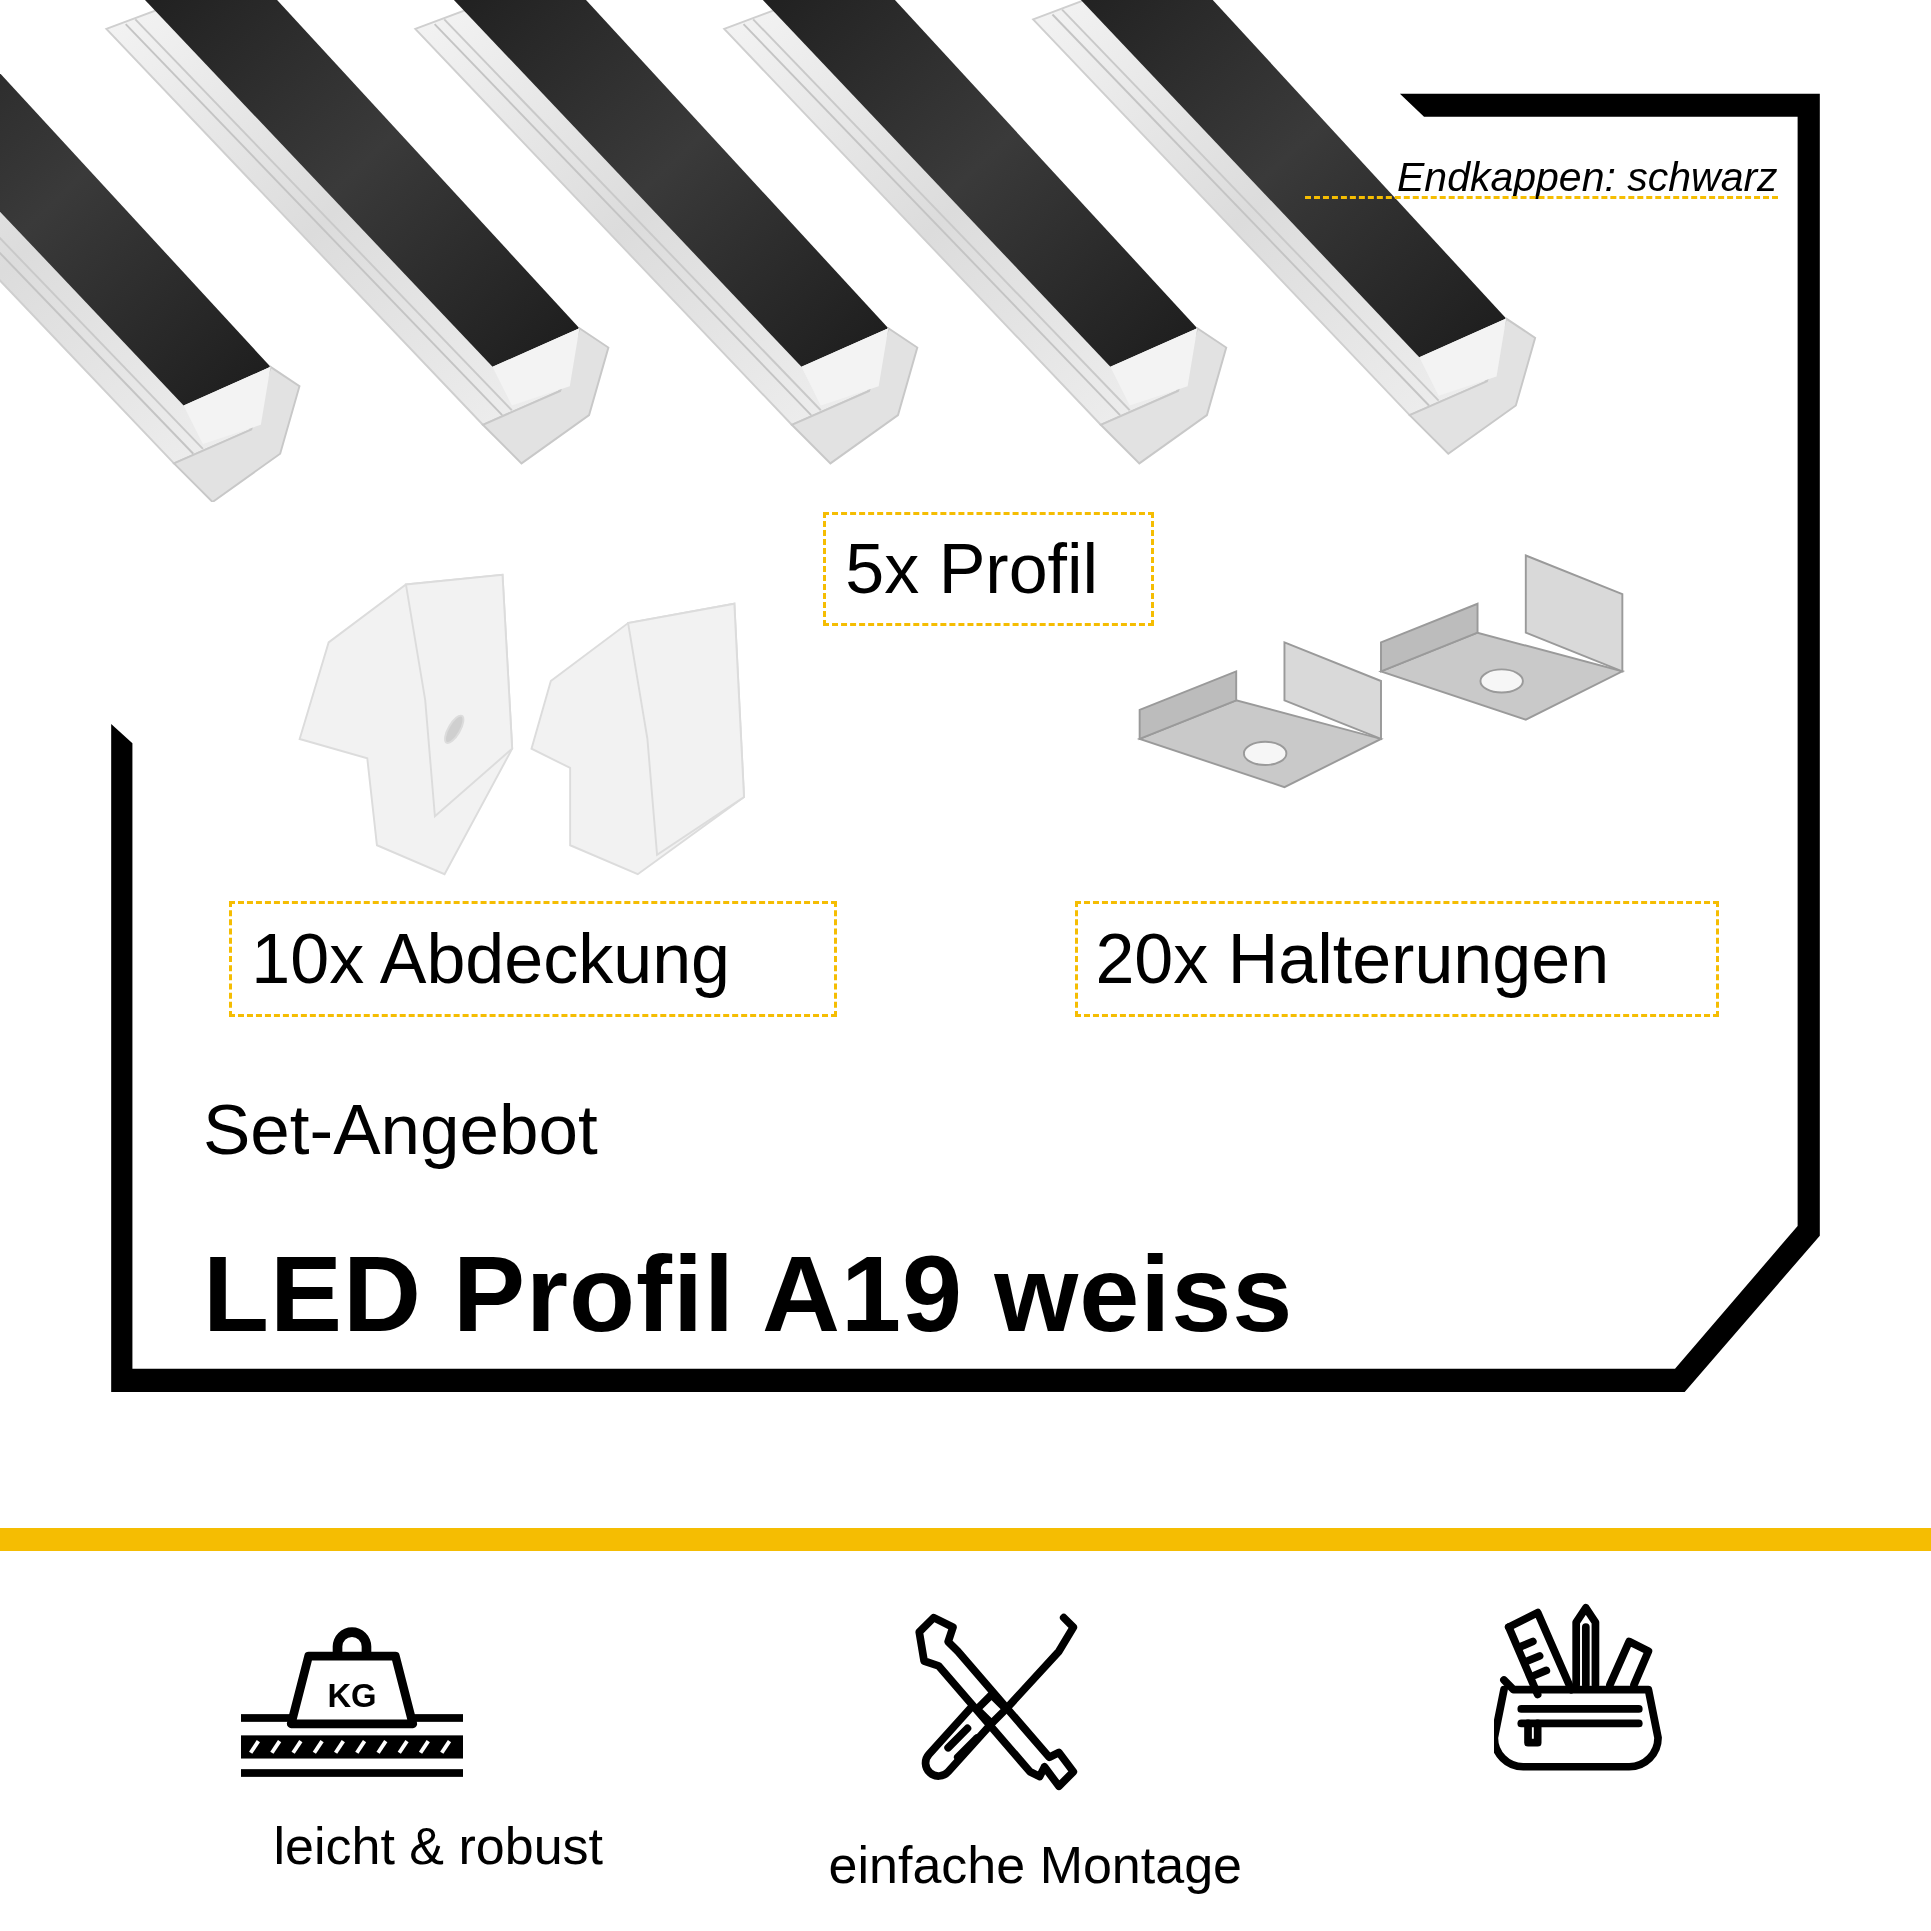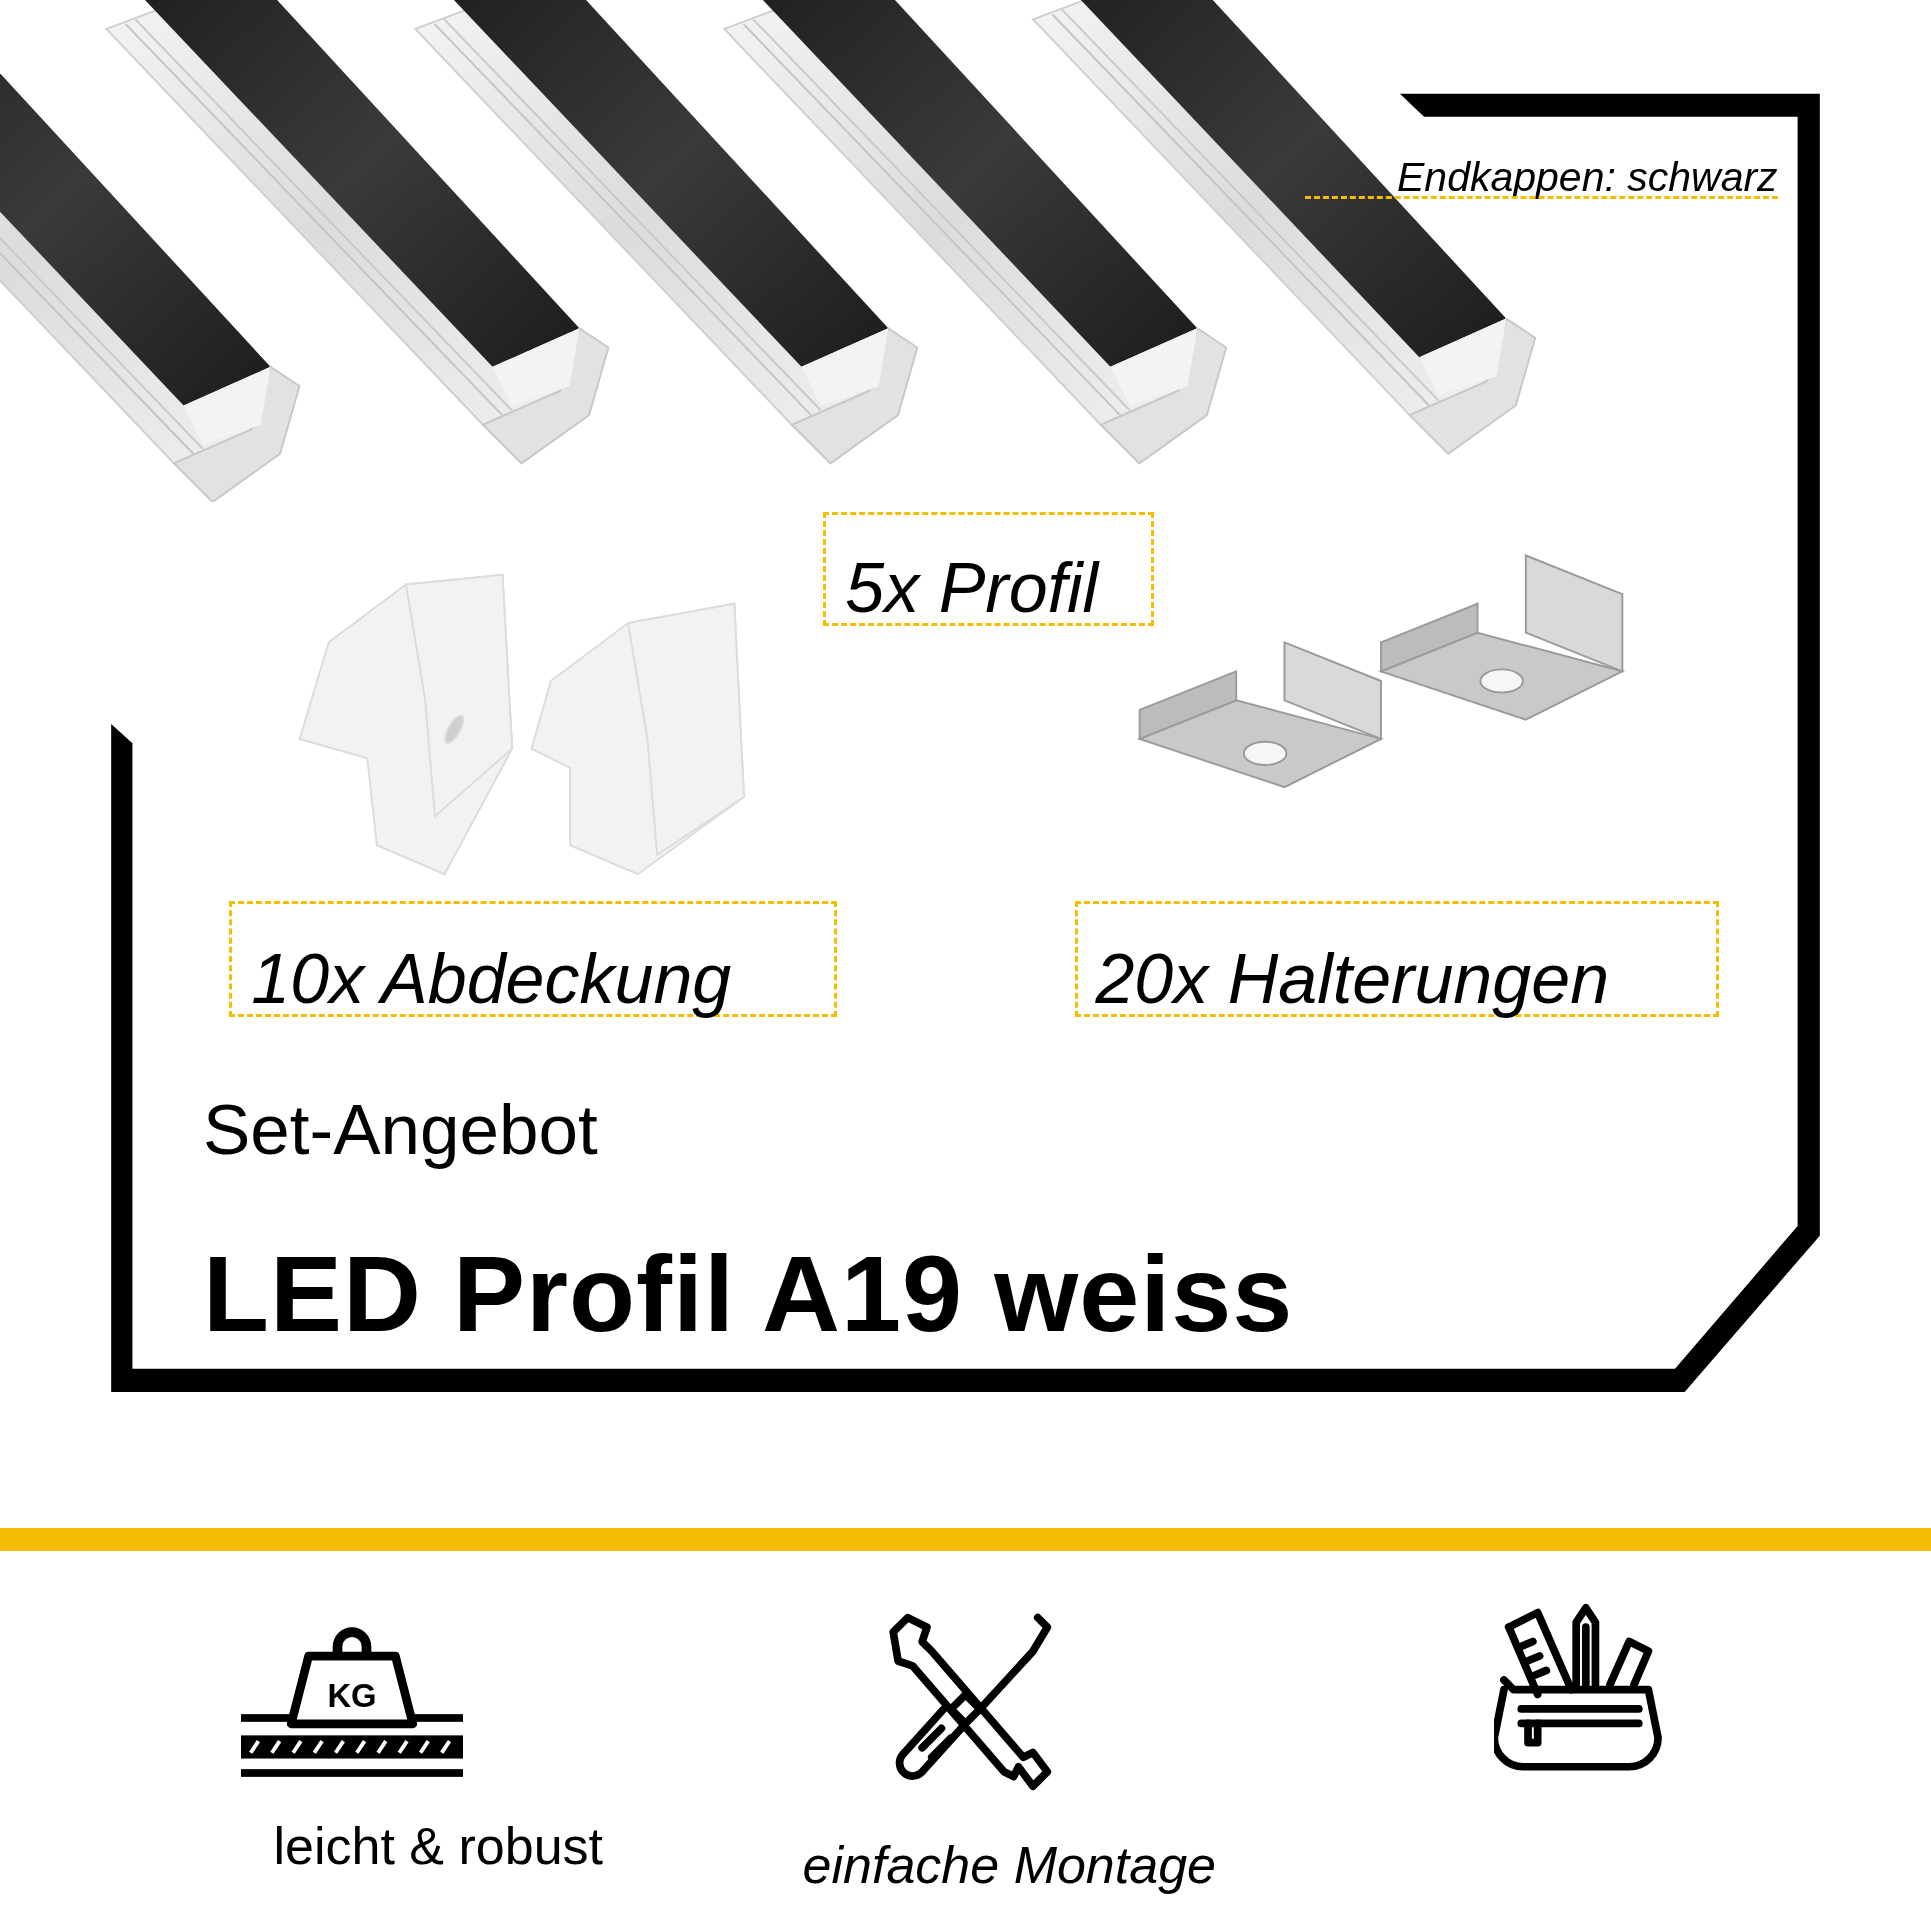--- a/index.html
+++ b/index.html
@@ -1,20 +1,20 @@
 <!DOCTYPE html>
 <html><head>
 <meta charset="utf-8">
 <style>
   html, body { margin:0; padding:0; background:#ffffff; }
   body { width:1931px; height:1931px; position:relative; overflow:hidden; font-family:"Liberation Sans", sans-serif; color:#000; }
   .abs { position:absolute; }
   #frame-svg { position:absolute; left:0; top:0; width:1931px; height:1448px; }
   #profiles-svg { position:absolute; left:0; top:0; width:1545px; height:502px; }
-  .dash-box { position:absolute; border:3.9px dashed #f5bd02; box-sizing:border-box; display:flex; align-items:flex-end;font-style:italic; }
+  .dash-box { position:absolute; border:3.9px dashed #f5bd02; box-sizing:border-box; display:flex; align-items:center; }
   .dash-box span { font-size:70px; line-height:1; white-space:nowrap; }
   #cover-note { position:absolute; left:1397px; top:154px; font-size:41px; font-style:italic; white-space:nowrap; }
   #cover-line { position:absolute; left:1305px; top:196px; width:473px; border-top:3.9px dashed #f5bd02; }
   #subtitle { position:absolute; left:203px; top:1079px; font-size:71px; white-space:nowrap;margin-top:10px; }
   #title { position:absolute; left:203px; top:1231px; font-size:108px; font-weight:bold; white-space:nowrap; letter-spacing:1px; }
   #band { position:absolute; left:0; top:1528px; width:1931px; height:23px; }
   .feature { position:absolute; top:1603px; width:502px; text-align:right; }
   .feature svg { display:block; margin:0 auto; }
   .feature .lbl { display:block; margin-top:39px; font-size:52px; white-space:nowrap; }
 </style>
@@ -114,21 +114,21 @@
       <line x1="142" y1="155" x2="150" y2="143"></line>
         <line x1="164" y1="155" x2="172" y2="143"></line>
         <line x1="186" y1="155" x2="194" y2="143"></line>
       <line x1="208" y1="155" x2="216" y2="143"></line>
     </g>
     <rect x="0" y="172" width="230" height="8" fill="#000"></rect>
   </svg>
   <span class="lbl">leicht &amp; robust</span>
 </div>
 
-<div class="feature" style="left:714px;font-style:italic;">
+<div class="feature" style="left:740px;">
   <svg width="183" height="193" viewBox="0 0 190 200">
     <g fill="none" stroke="#000" stroke-width="8" stroke-linejoin="round" stroke-linecap="round">
       <path d="M20,30 l15,-15 l20,10 l-5,15 l10,10 l95,110 l10,-5 l15,20 l-15,15 l-15,-20 l-5,10 l-10,-5 l-95,-110 l-15,-5 z"></path>
       <path d="M170,15 l10,10 l-15,25 l-55,60"></path>
       <path d="M110,110 l-15,15 l-15,-15 l15,-15 z"></path>
       <path d="M95,125 l-45,50 a12,12 0 0 1 -20,-18 l45,-50"></path>
       <line x1="50" y1="150" x2="70" y2="130"></line>
       <line x1="60" y1="160" x2="80" y2="140"></line>
     </g>
   </svg>

